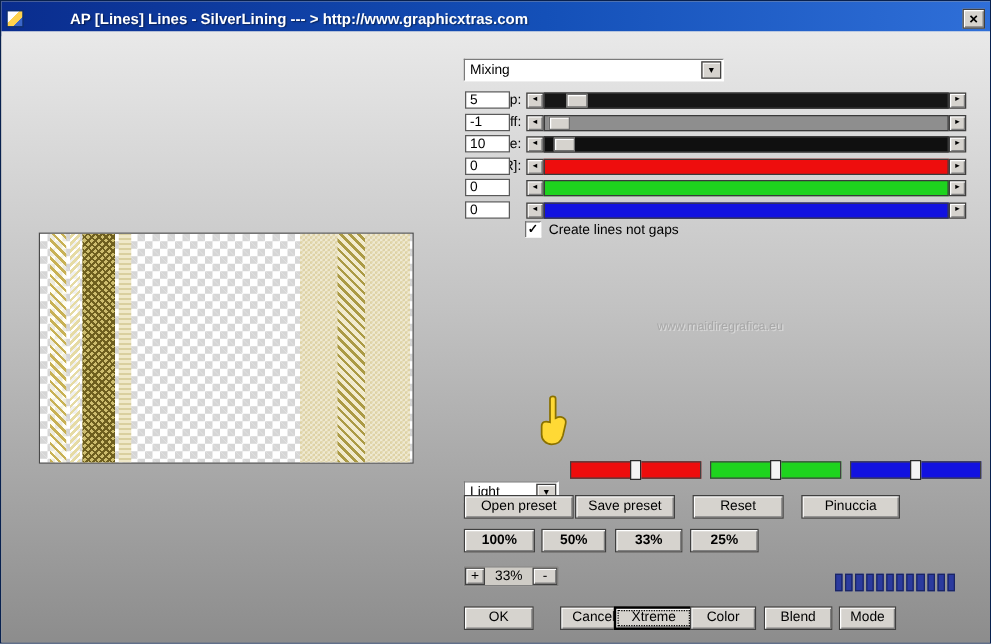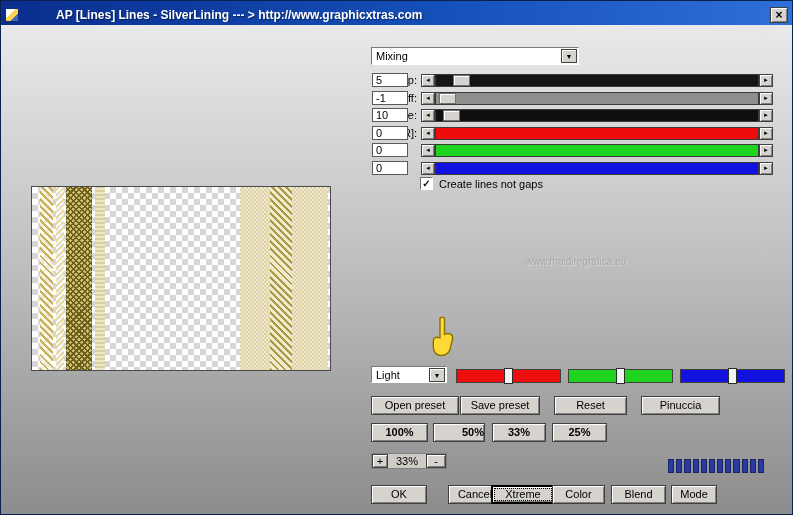--- a/index.html
+++ b/index.html
@@ -41,21 +41,21 @@
     background-position:0 0,2px 2px; background-size:4px 4px; }
   .band6 { left:238px; width:22px; background:repeating-linear-gradient(45deg,#ab9a45 0 2px,rgba(246,240,214,.7) 2px 5px); }
 
   
   .combo { position:absolute; height:18px; background:#fff; border:1px solid;
     border-color:#7a7a7a #fff #fff #7a7a7a; display:flex; align-items:center; }
   .combo-text { flex:1; padding-left:4px; }
   .combo-arrow { width:16px; height:14px; margin-right:1px; background:#d6d3ce; border:1px solid #404040;
     box-shadow:inset 1px 1px 0 #fff; font-size:7px; line-height:13px; text-align:center; }
   .combo.mixing { left:370px; top:22px; width:208px; }
-  .combo.light  { left:370px; top:341px; width:76px; height:17px; }
+  .combo.light  { left:370px; top:360px; width:76px; height:17px; }
 
   
   .srow { position:absolute; left:368px; width:404px; height:13px; display:flex; align-items:stretch; }
   .slabel { width:52px; text-align:right; padding-right:4px; line-height:13px; font-size:11px; }
   .sarrow { width:14px; background:#d6d3ce; border:1px solid #404040;
     box-shadow:inset 1px 1px 0 #fff, inset -1px -1px 0 #808080;
     font-size:6px; line-height:11px; text-align:center; color:#000; }
   .strack { flex:1; position:relative; border:1px solid #3a3a3a; }
   .t-gap    { background:#161616; }
   .t-cutoff { background:#8e8e8e; }
@@ -90,21 +90,21 @@
   .rgb-blue { left:679px; background:#1212e0; }
   .rgb-handle { position:absolute; left:46%; top:-2px; width:9px; height:16px; background:#f4f4f4; border:1px solid #2a2a2a; }
 
   
   .btn { position:absolute; height:19px; background:#d6d3ce; border:1px solid #404040;
     box-shadow:inset 1px 1px 0 #fff, inset -1px -1px 0 #808080;
     font-size:11px; font-family:"Liberation Sans",sans-serif; text-align:center; line-height:17px; cursor:default; }
   .row1 { top:371px; } .row2 { top:398px;font-weight:bold; } .row3 { top:460px; }
   .b-open { left:370px; width:88px; } .b-save { left:459px; width:80px; }
   .b-reset { left:553px; width:73px; } .b-adv { left:640px; width:79px; }
-  .b-100 { left:370px; width:57px; } .b-50 { left:432px; width:52px;text-align:right; }
+  .b-100 { left:370px; width:57px; } .b-50 { left:432px; width:52px; }
   .b-33 { left:491px; width:54px; } .b-25 { left:551px; width:55px; }
   .b-ok { left:370px; width:56px; } .b-cancel { left:447px; width:54px; }
   .b-xtreme { left:490px; width:64px; border:2px solid #000; line-height:15px; outline:1px dotted #000; outline-offset:-4px; }
   .b-color { left:551px; width:53px; } .b-blend { left:610px; width:55px; } .b-mode { left:670px; width:46px; }
 
   
   .zoomctl { position:absolute; left:370px; top:428px; height:16px; display:flex; border:1px solid #808080; background:#cfccc6; }
   .zoom-btn { width:16px; background:#d6d3ce; border:1px solid #404040;
     box-shadow:inset 1px 1px 0 #fff, inset -1px -1px 0 #808080; text-align:center; line-height:13px; font-size:11px; }
   .zoom-minus { width:20px; }

